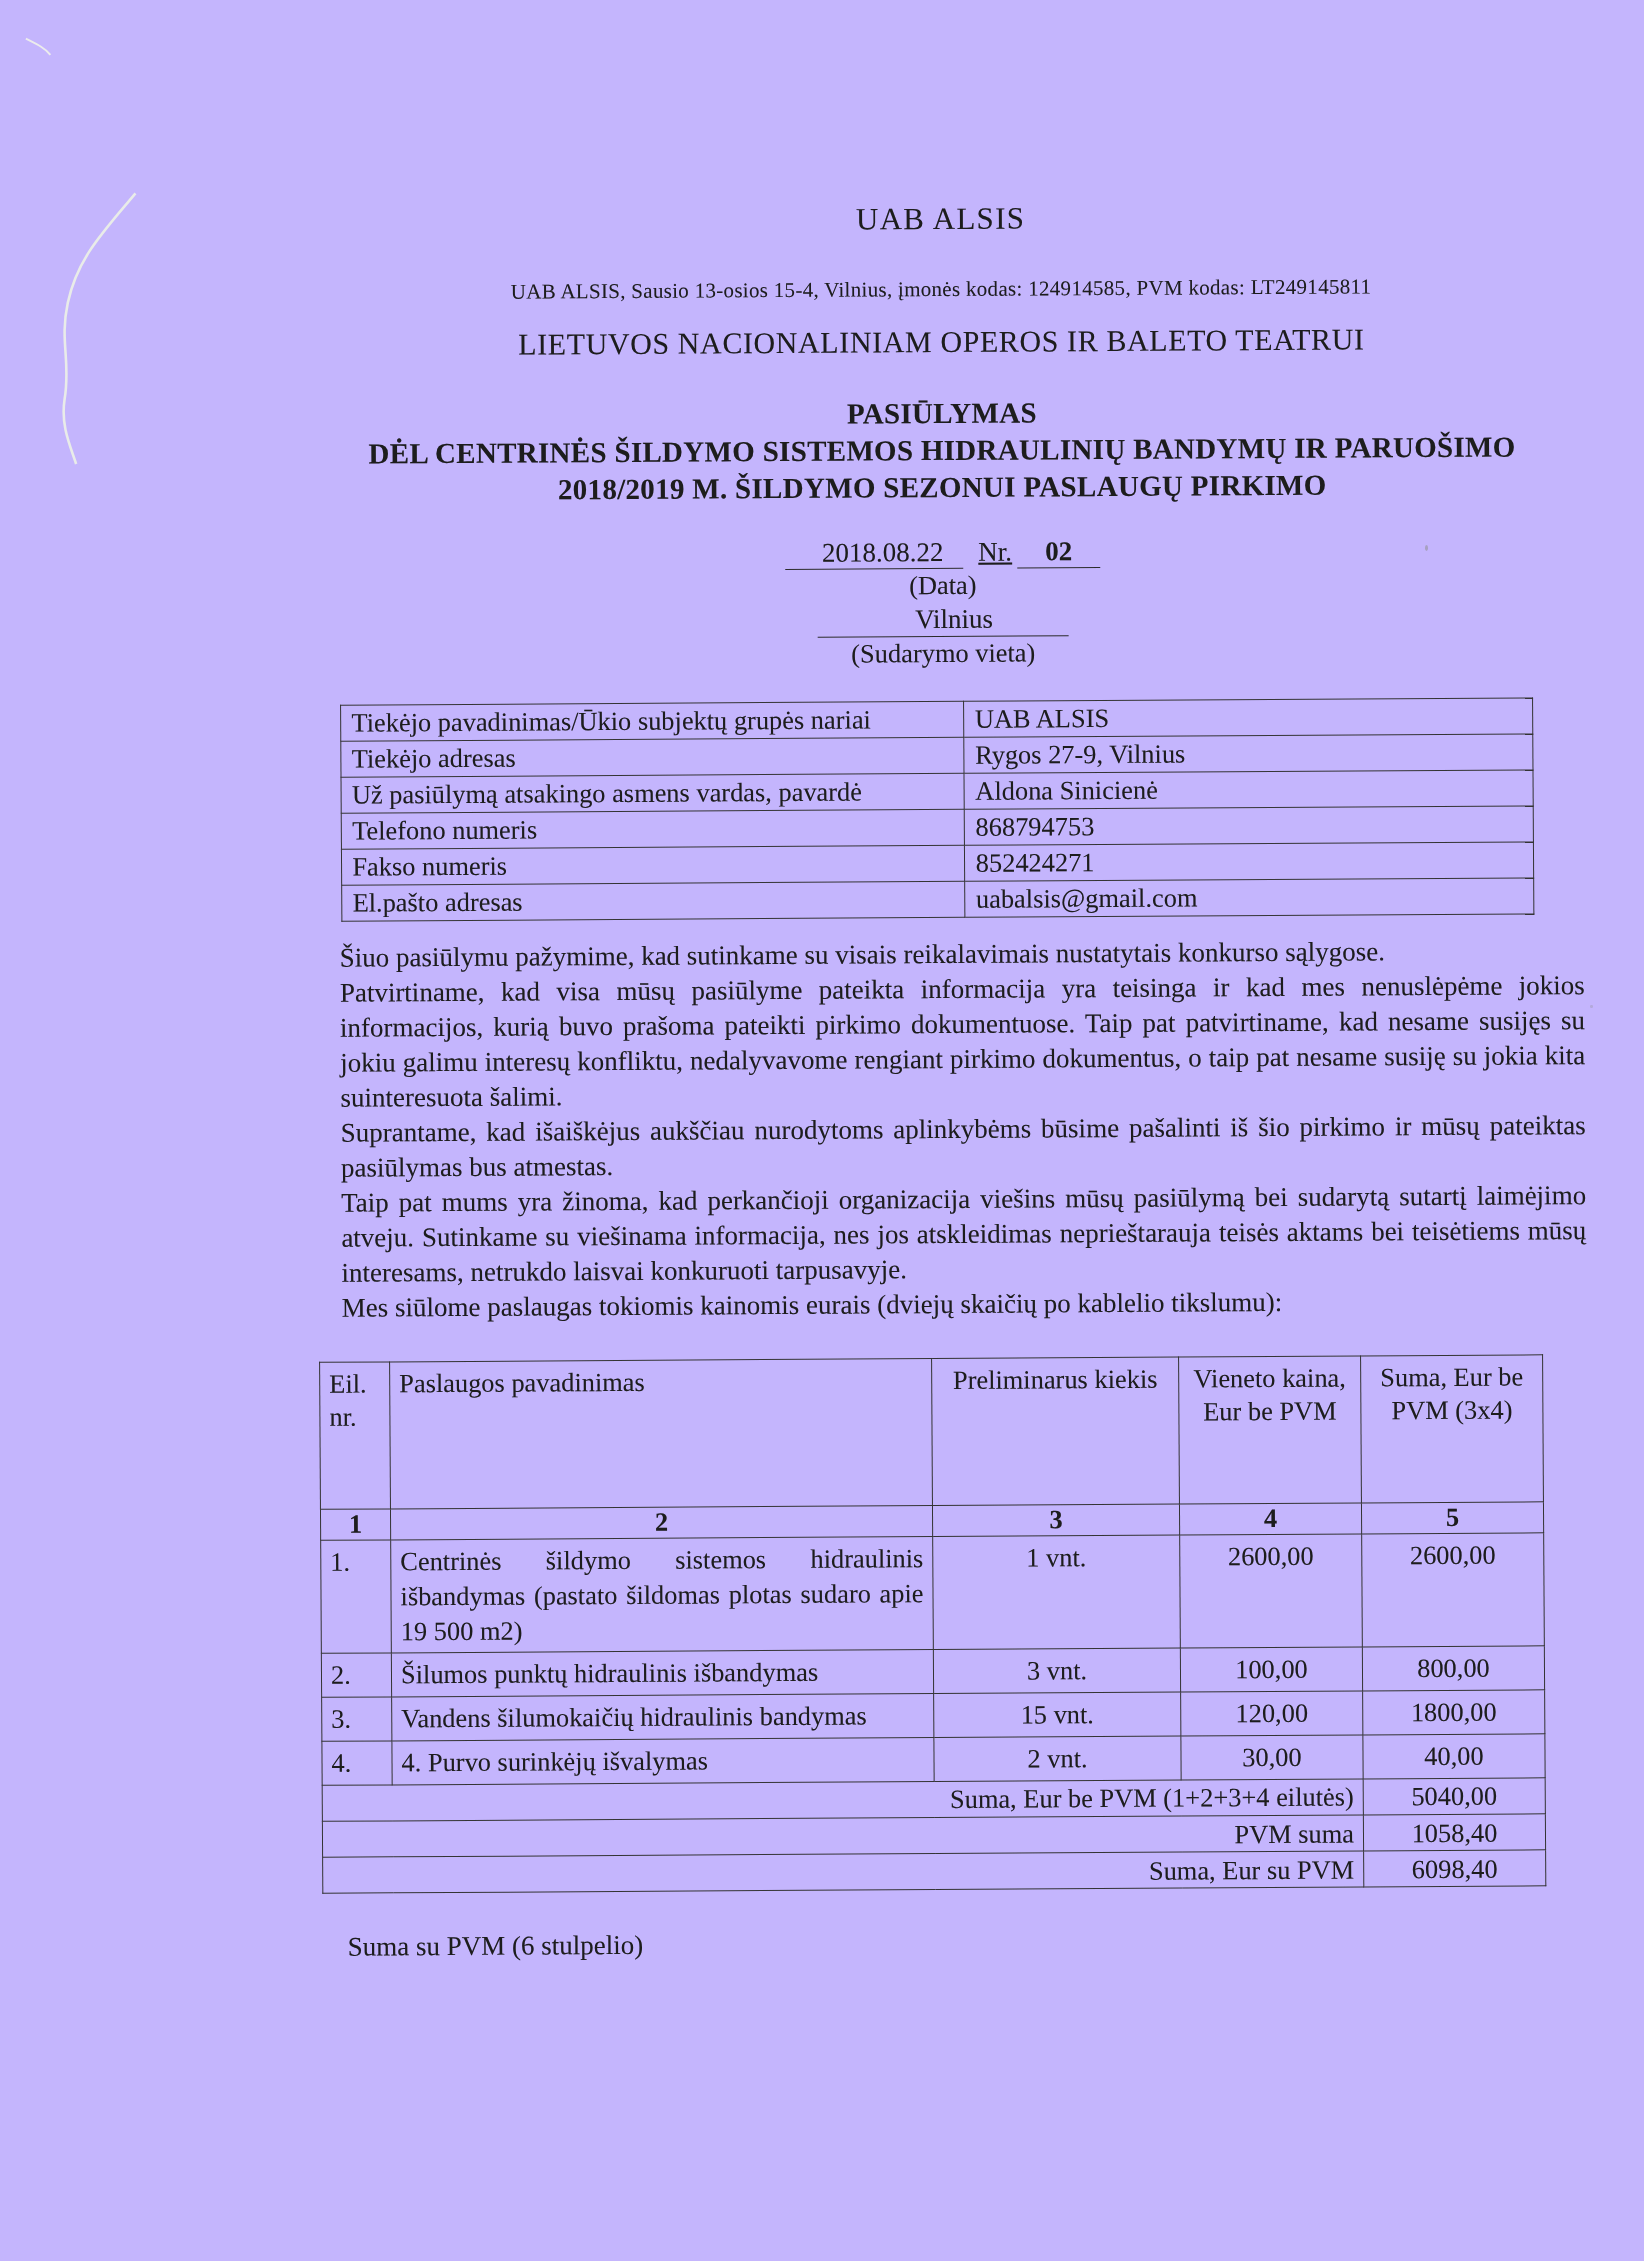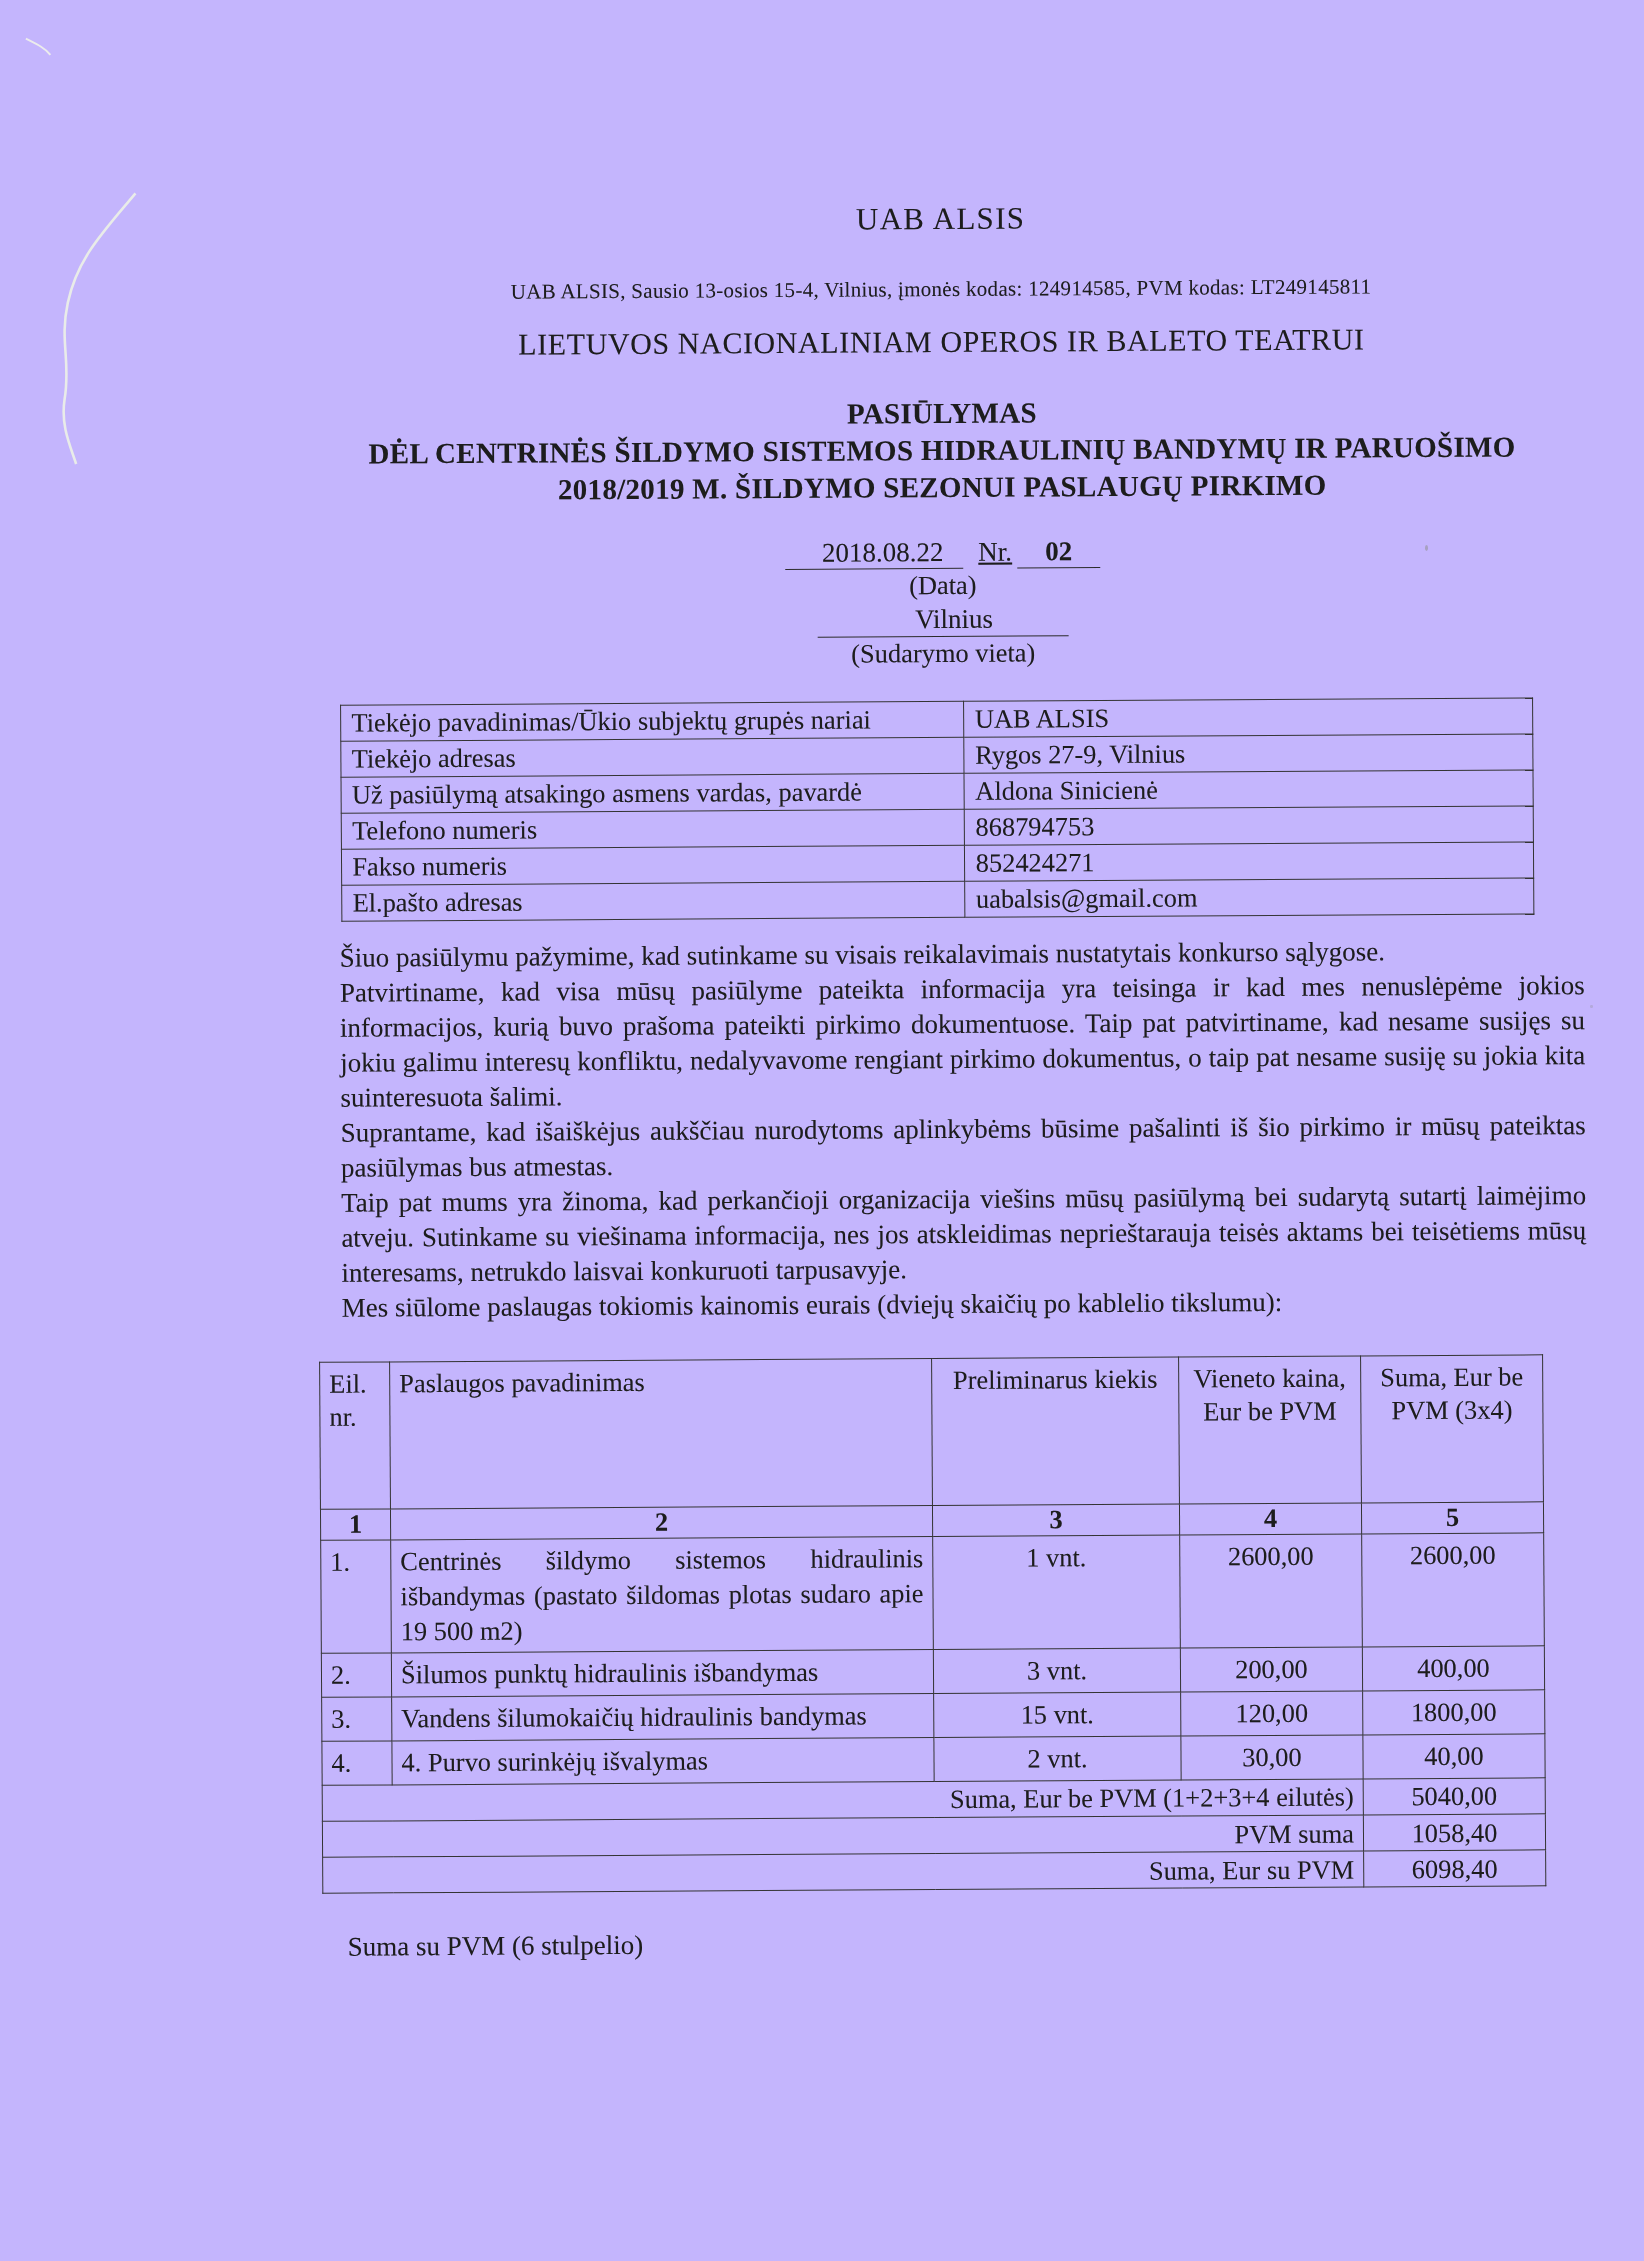--- a/index.html
+++ b/index.html
@@ -177,22 +177,22 @@
           <td class="cell-nr">1.</td>
           <td class="cell-desc">Centrinės šildymo sistemos hidraulinis išbandymas (pastato šildomas plotas sudaro apie 19 500 m2)</td>
           <td class="cell-center">1 vnt.</td>
           <td class="cell-center">2600,00</td>
           <td class="cell-center">2600,00</td>
         </tr>
         <tr>
           <td class="cell-nr">2.</td>
           <td class="cell-desc">Šilumos punktų hidraulinis išbandymas</td>
           <td class="cell-center">3 vnt.</td>
-          <td class="cell-center">200,00</td>
-          <td class="cell-center">400,00</td>
+          <td class="cell-center">100,00</td>
+          <td class="cell-center">800,00</td>
         </tr>
         <tr>
           <td class="cell-nr">3.</td>
           <td class="cell-desc">Vandens šilumokaičių hidraulinis bandymas</td>
           <td class="cell-center">15 vnt.</td>
           <td class="cell-center">120,00</td>
           <td class="cell-center">1800,00</td>
         </tr>
         <tr>
           <td class="cell-nr">4.</td>

